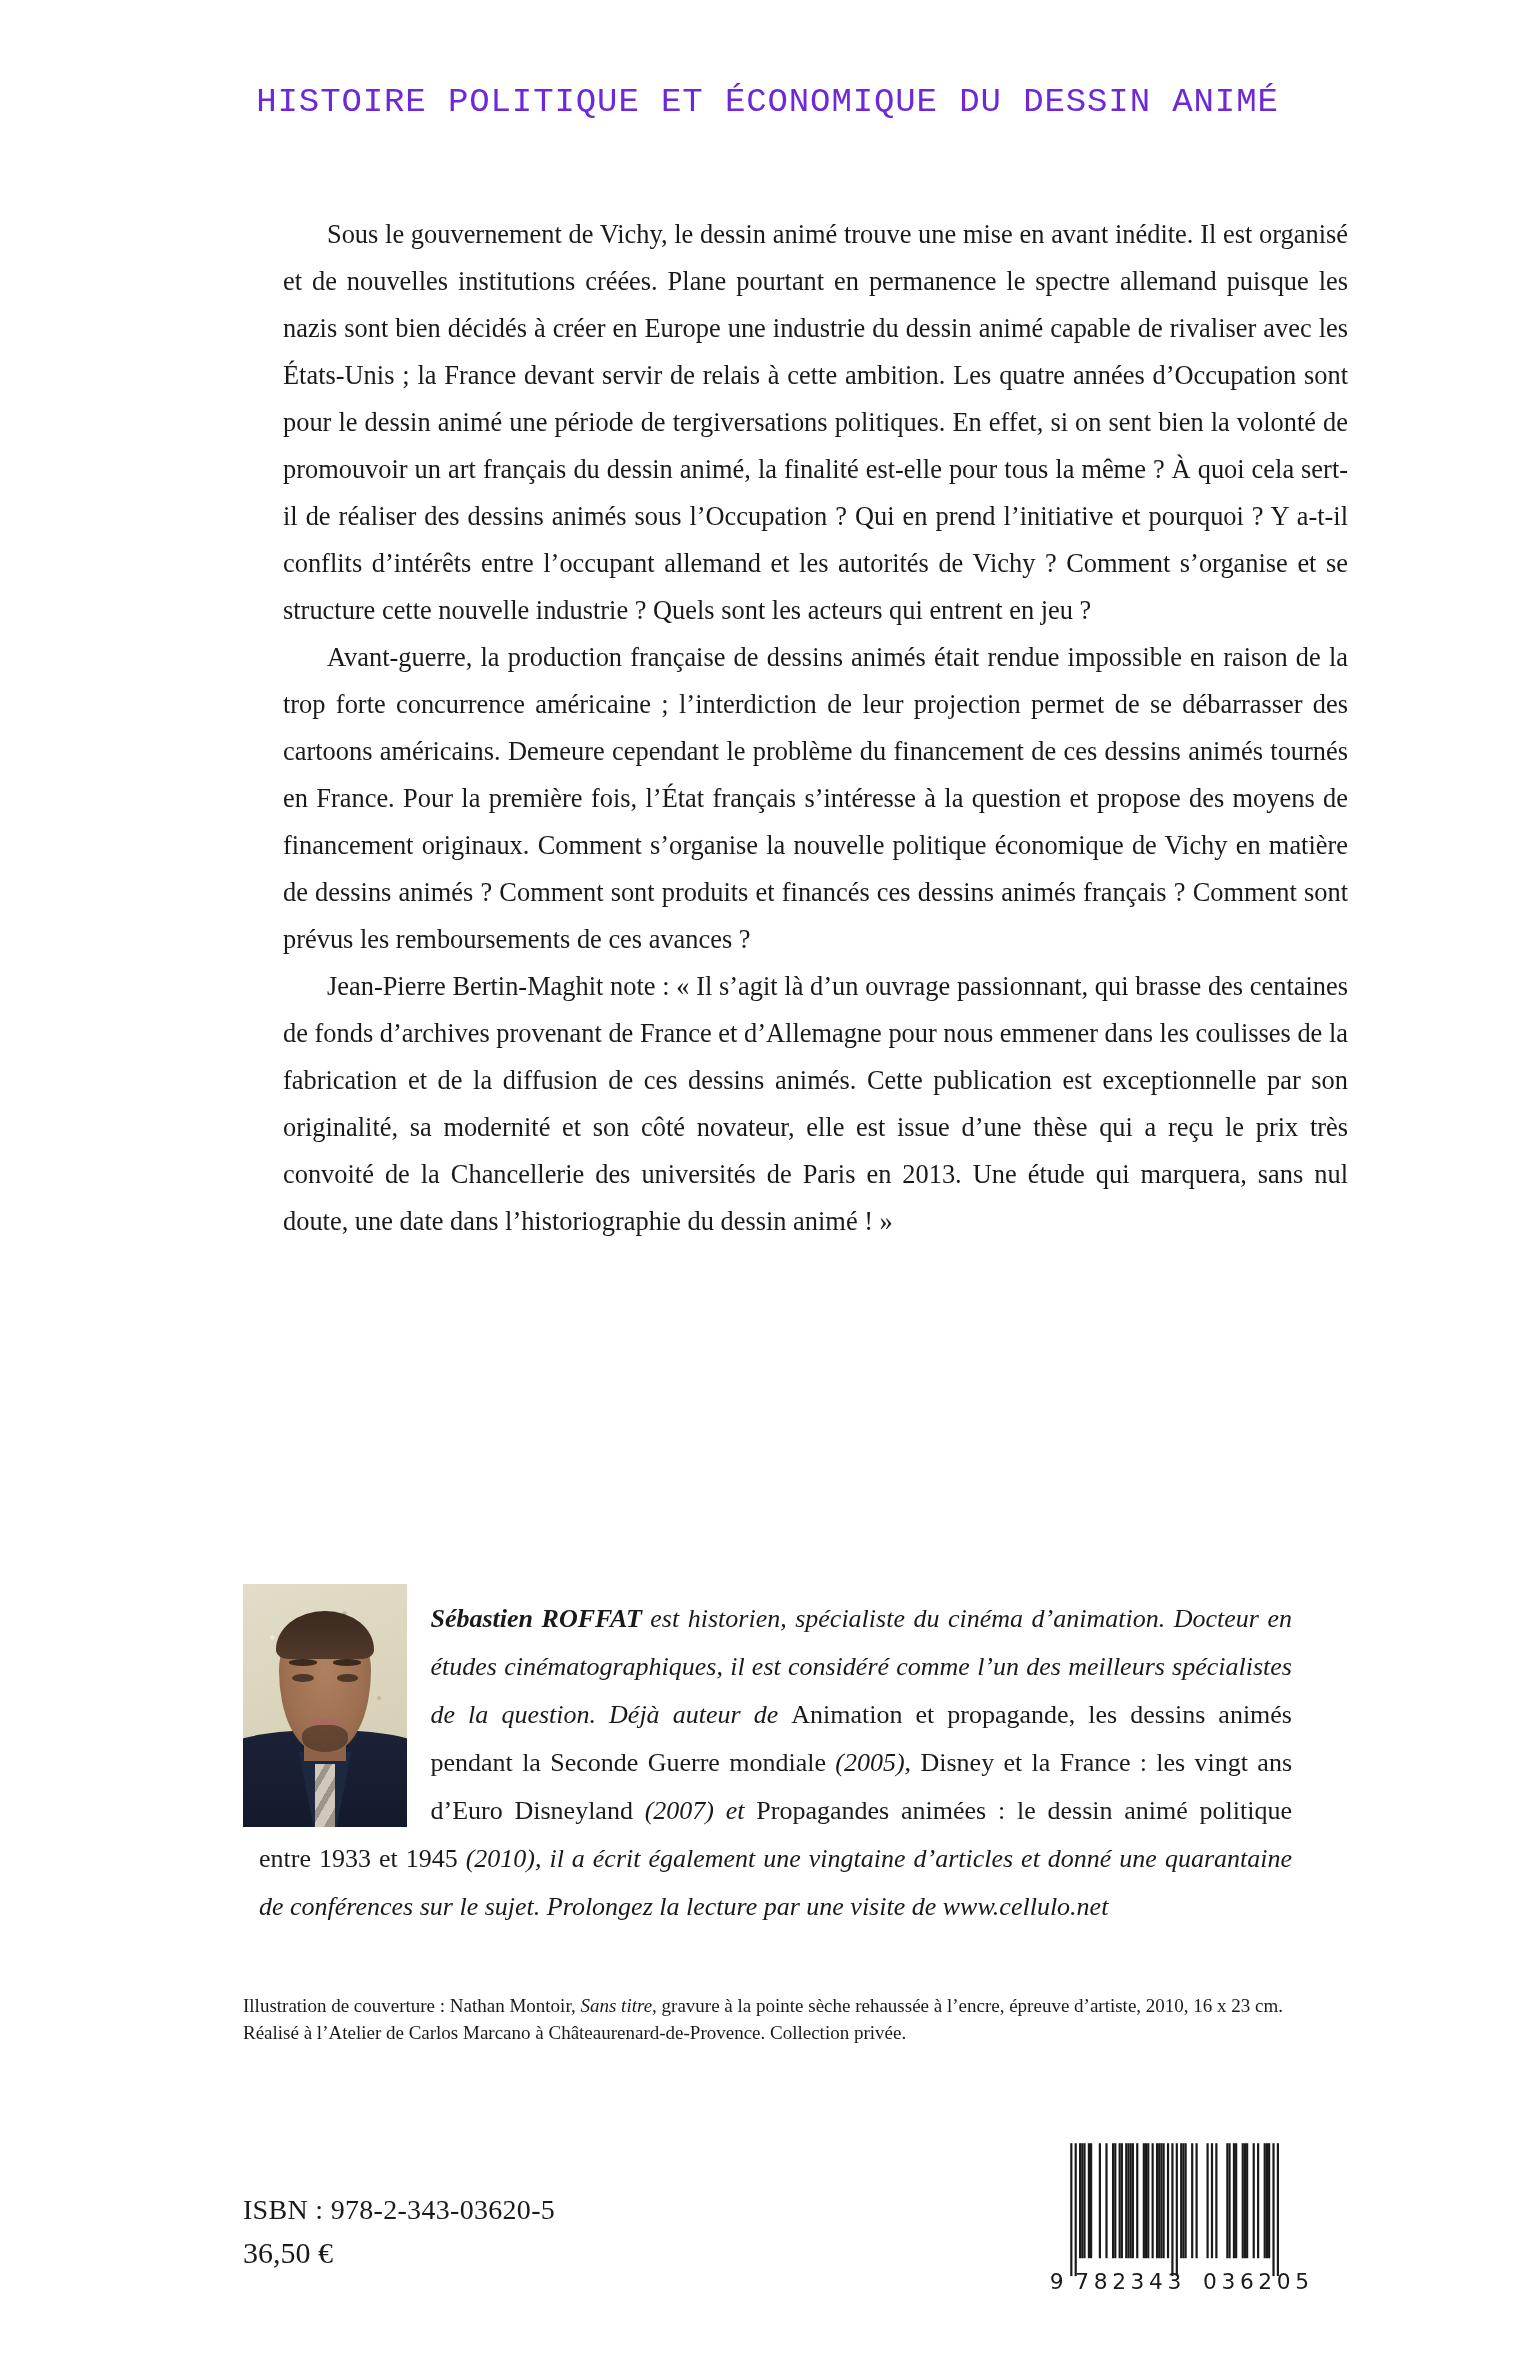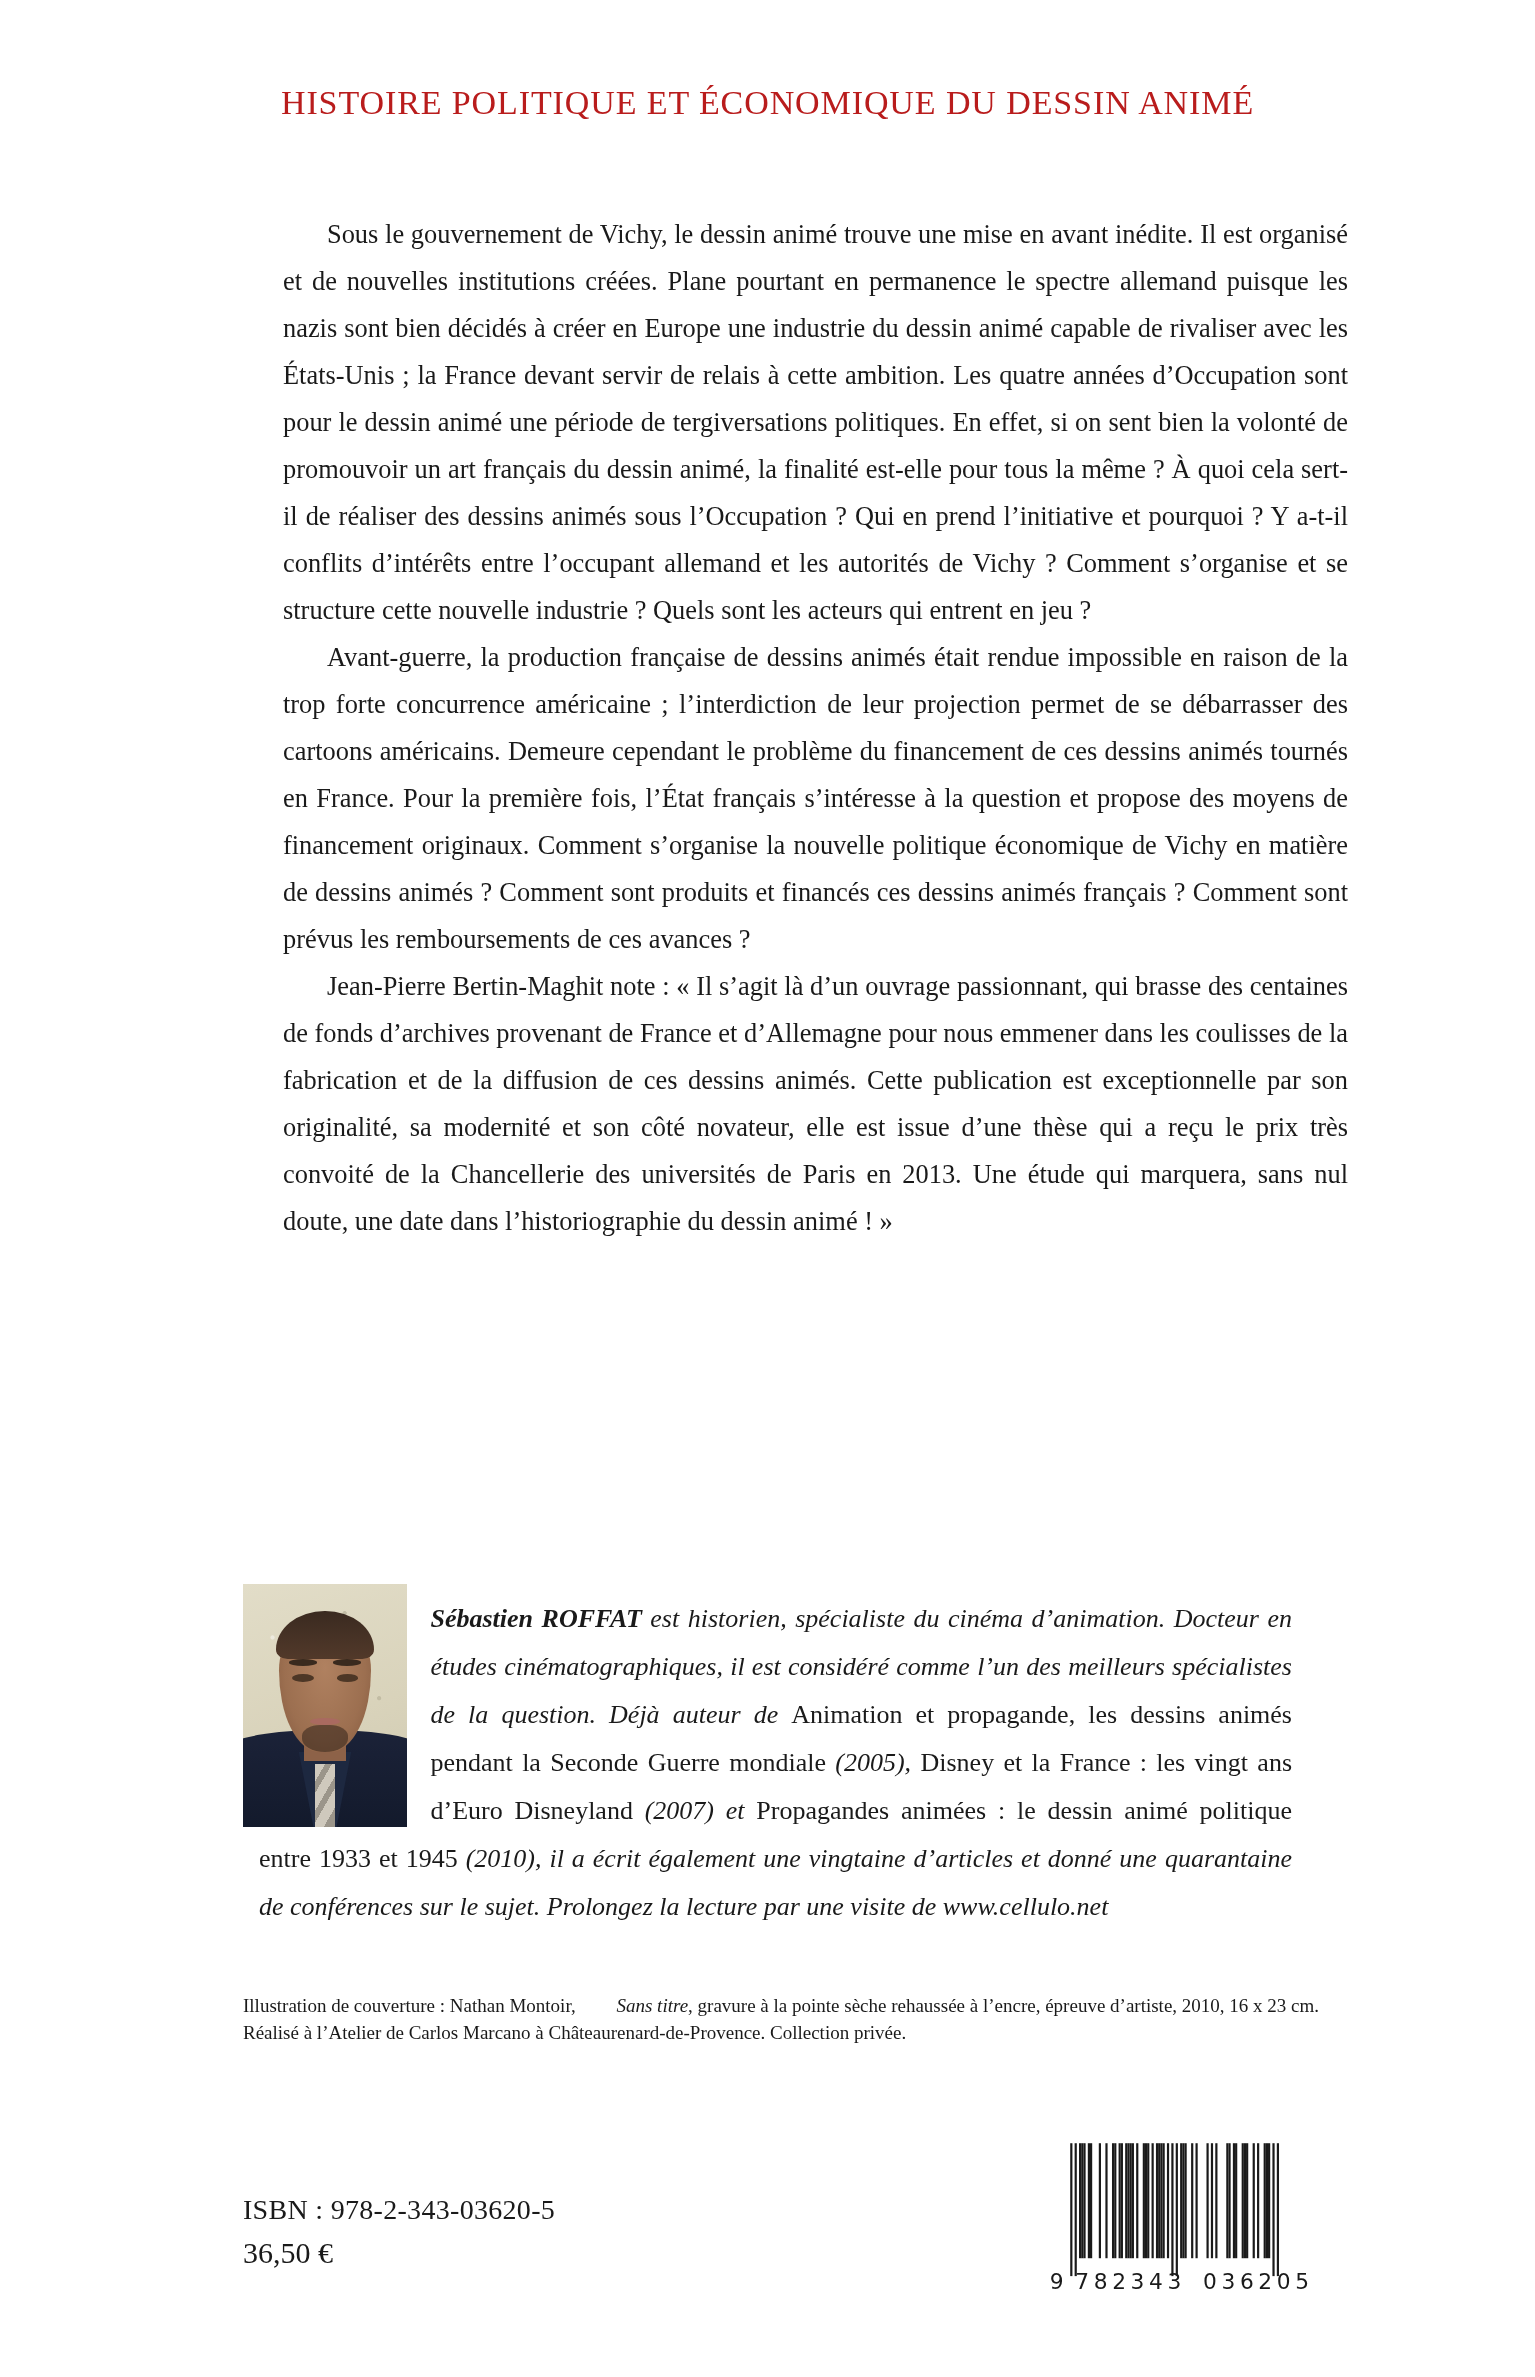--- a/index.html
+++ b/index.html
@@ -26,26 +26,26 @@
 
   
   .title-block {
     position: absolute;
     left: 151px;
     top: 81px;
     width: 1233px;
     text-align: center;
   }
   .title-line {
-    font-family: Liberation Serif, serif;
+    font-family: Liberation Mono, monospace;
     font-weight: 400;
     font-size: 34px;
     letter-spacing: 0.9px;
     line-height: 1.28;
-    color: #b91c1c;
+    color: #6d28d9;
     white-space: nowrap;
   }
   .title-line.l2 {
     margin-top: 1.7px;
   }
 
   
   .body-copy {
     position: absolute;
     left: 243px;
@@ -183,21 +183,21 @@
     left: 243px;
     top: 1992px;
     width: 1091px;
   }
   .credit-block p {
     margin: 0;
     font-size: 19px;
     line-height: 27px;
     text-align: left;
   }
-  .credit-block .it { font-style: italic; margin-left: 36px; }
+  .credit-block .it { font-style: italic; }
 
   
   .isbn-block {
     position: absolute;
     left: 243px;
     top: 2178px;
   }
   .isbn-line {
     font-size: 28px;
     line-height: 40px;

